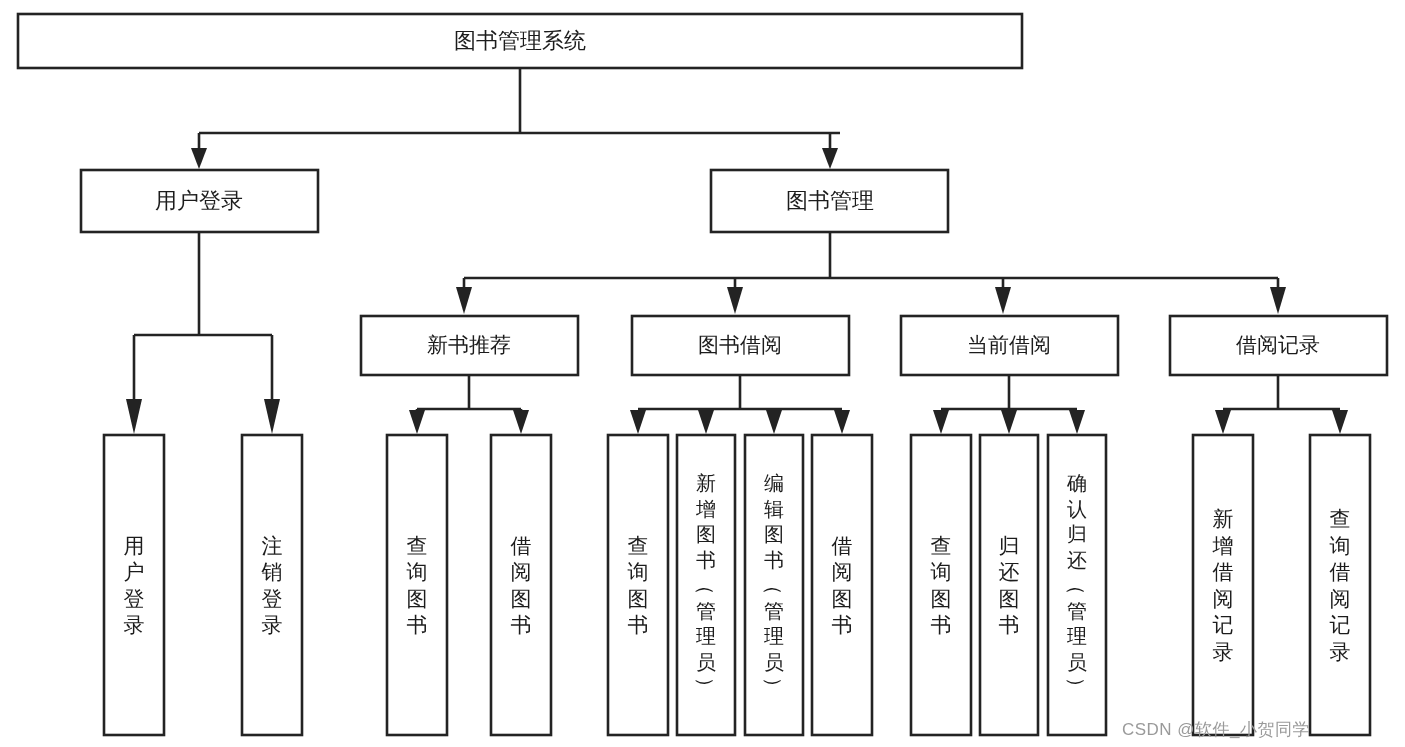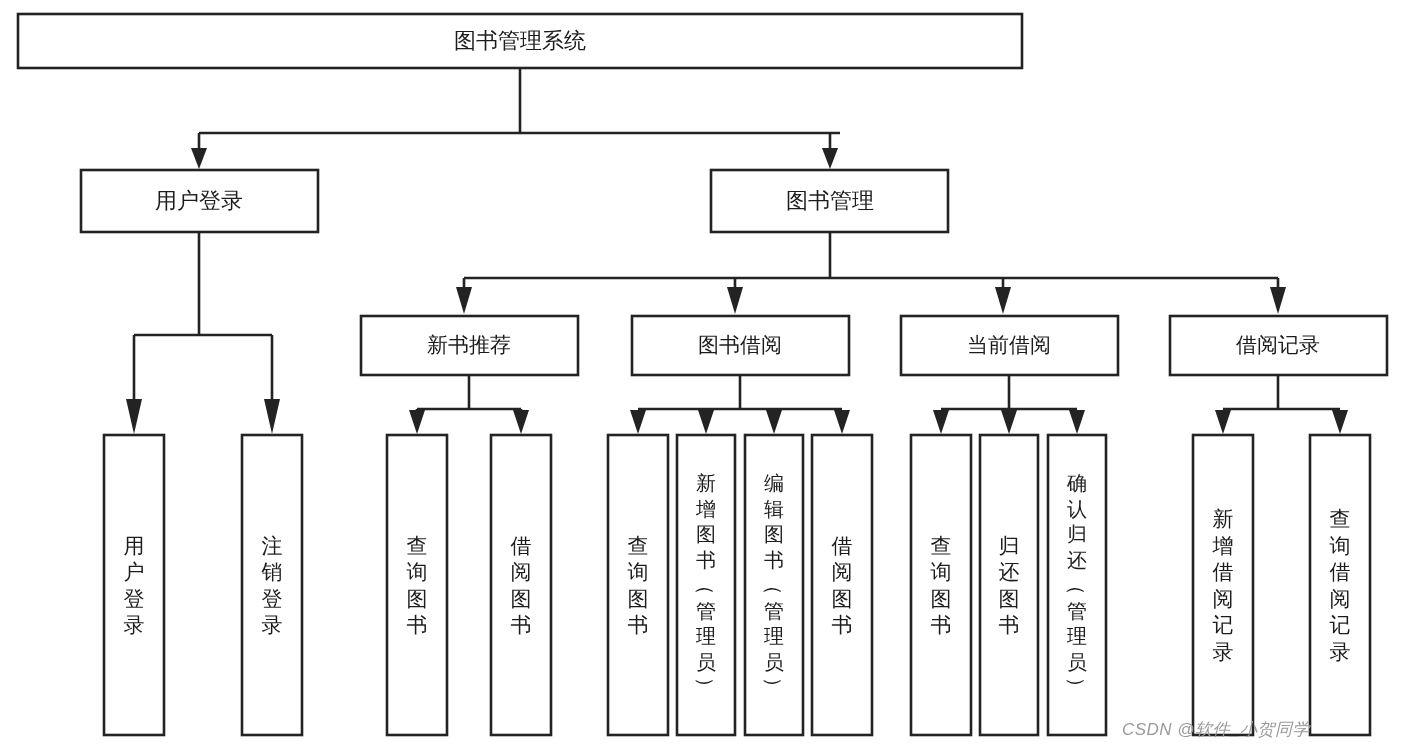--- a/index.html
+++ b/index.html
@@ -54,21 +54,20 @@
   }
   .watermark {
     position: absolute;
     right: 10px;
     bottom: 6px;
     font-family: "Liberation Sans", "DejaVu Sans", sans-serif;
     font-size: 17px;
     color: #9a9a9a;
     white-space: nowrap;
     letter-spacing: 0.5px;
-    font-style: italic;
   }
 </style>
 </head>
 <body>
 
 <div id="diagram-root">
 
   <svg id="flow-svg" viewBox="0 0 1405 747">
 
     <g>

